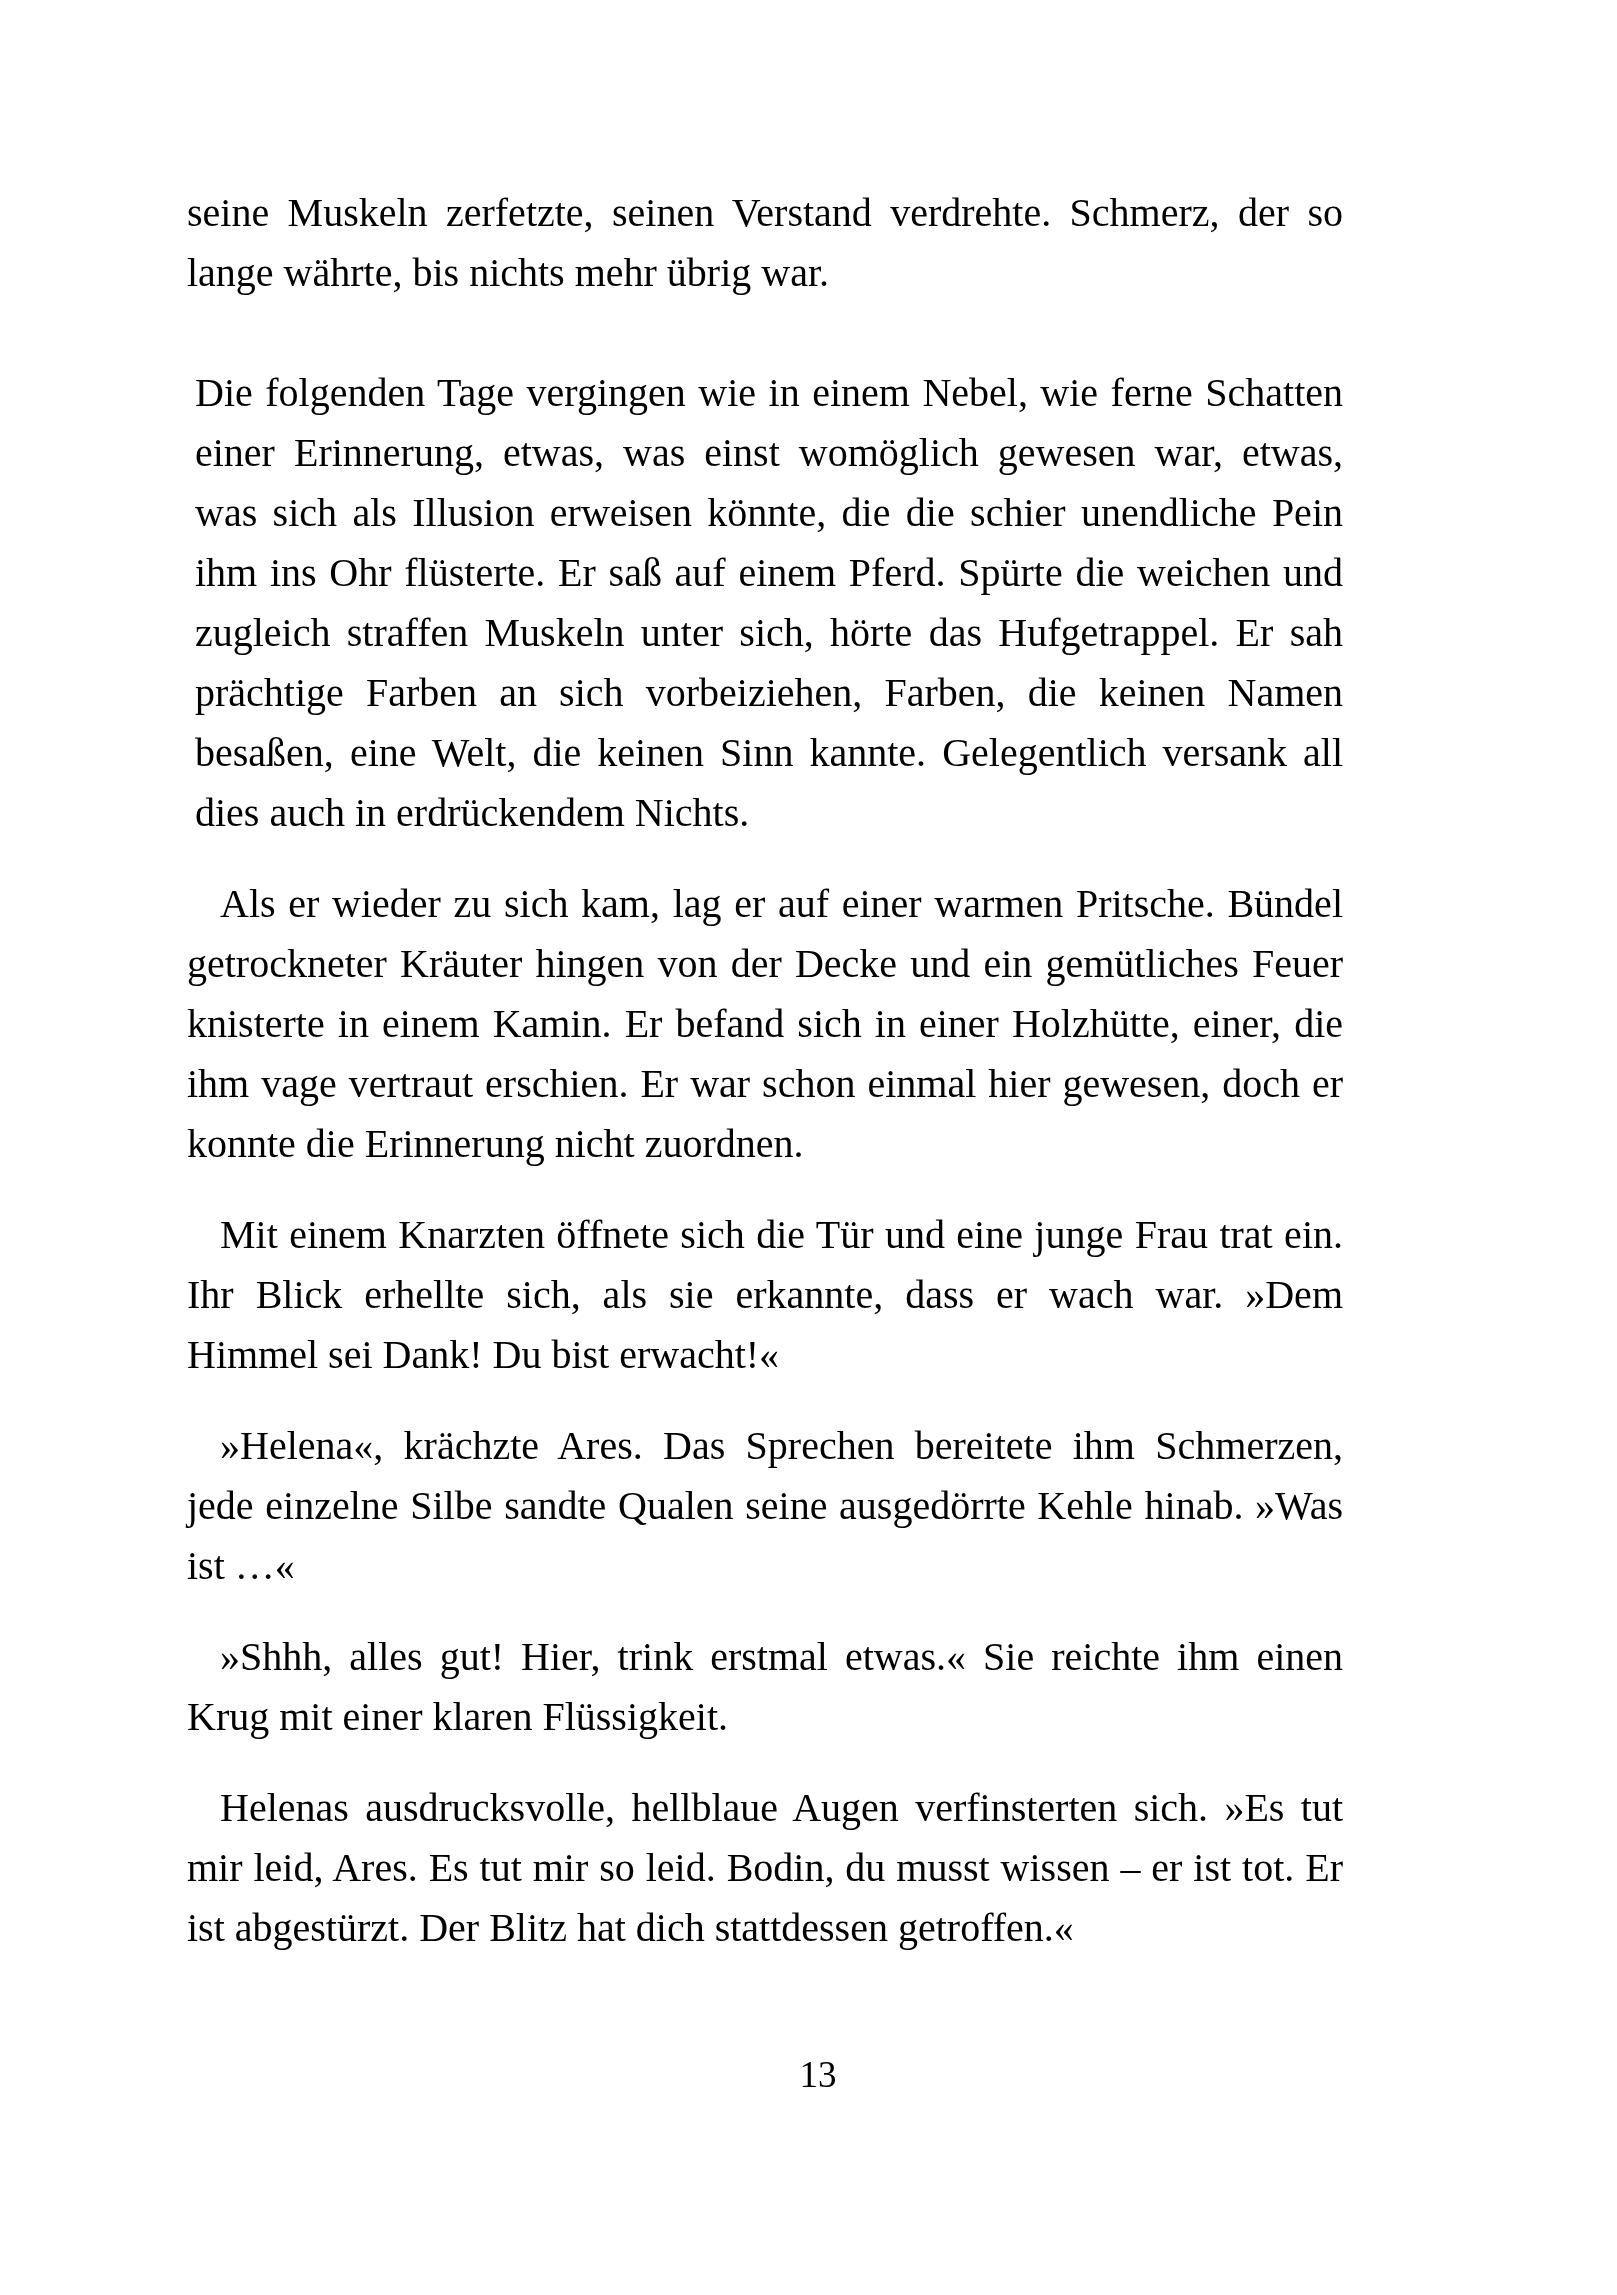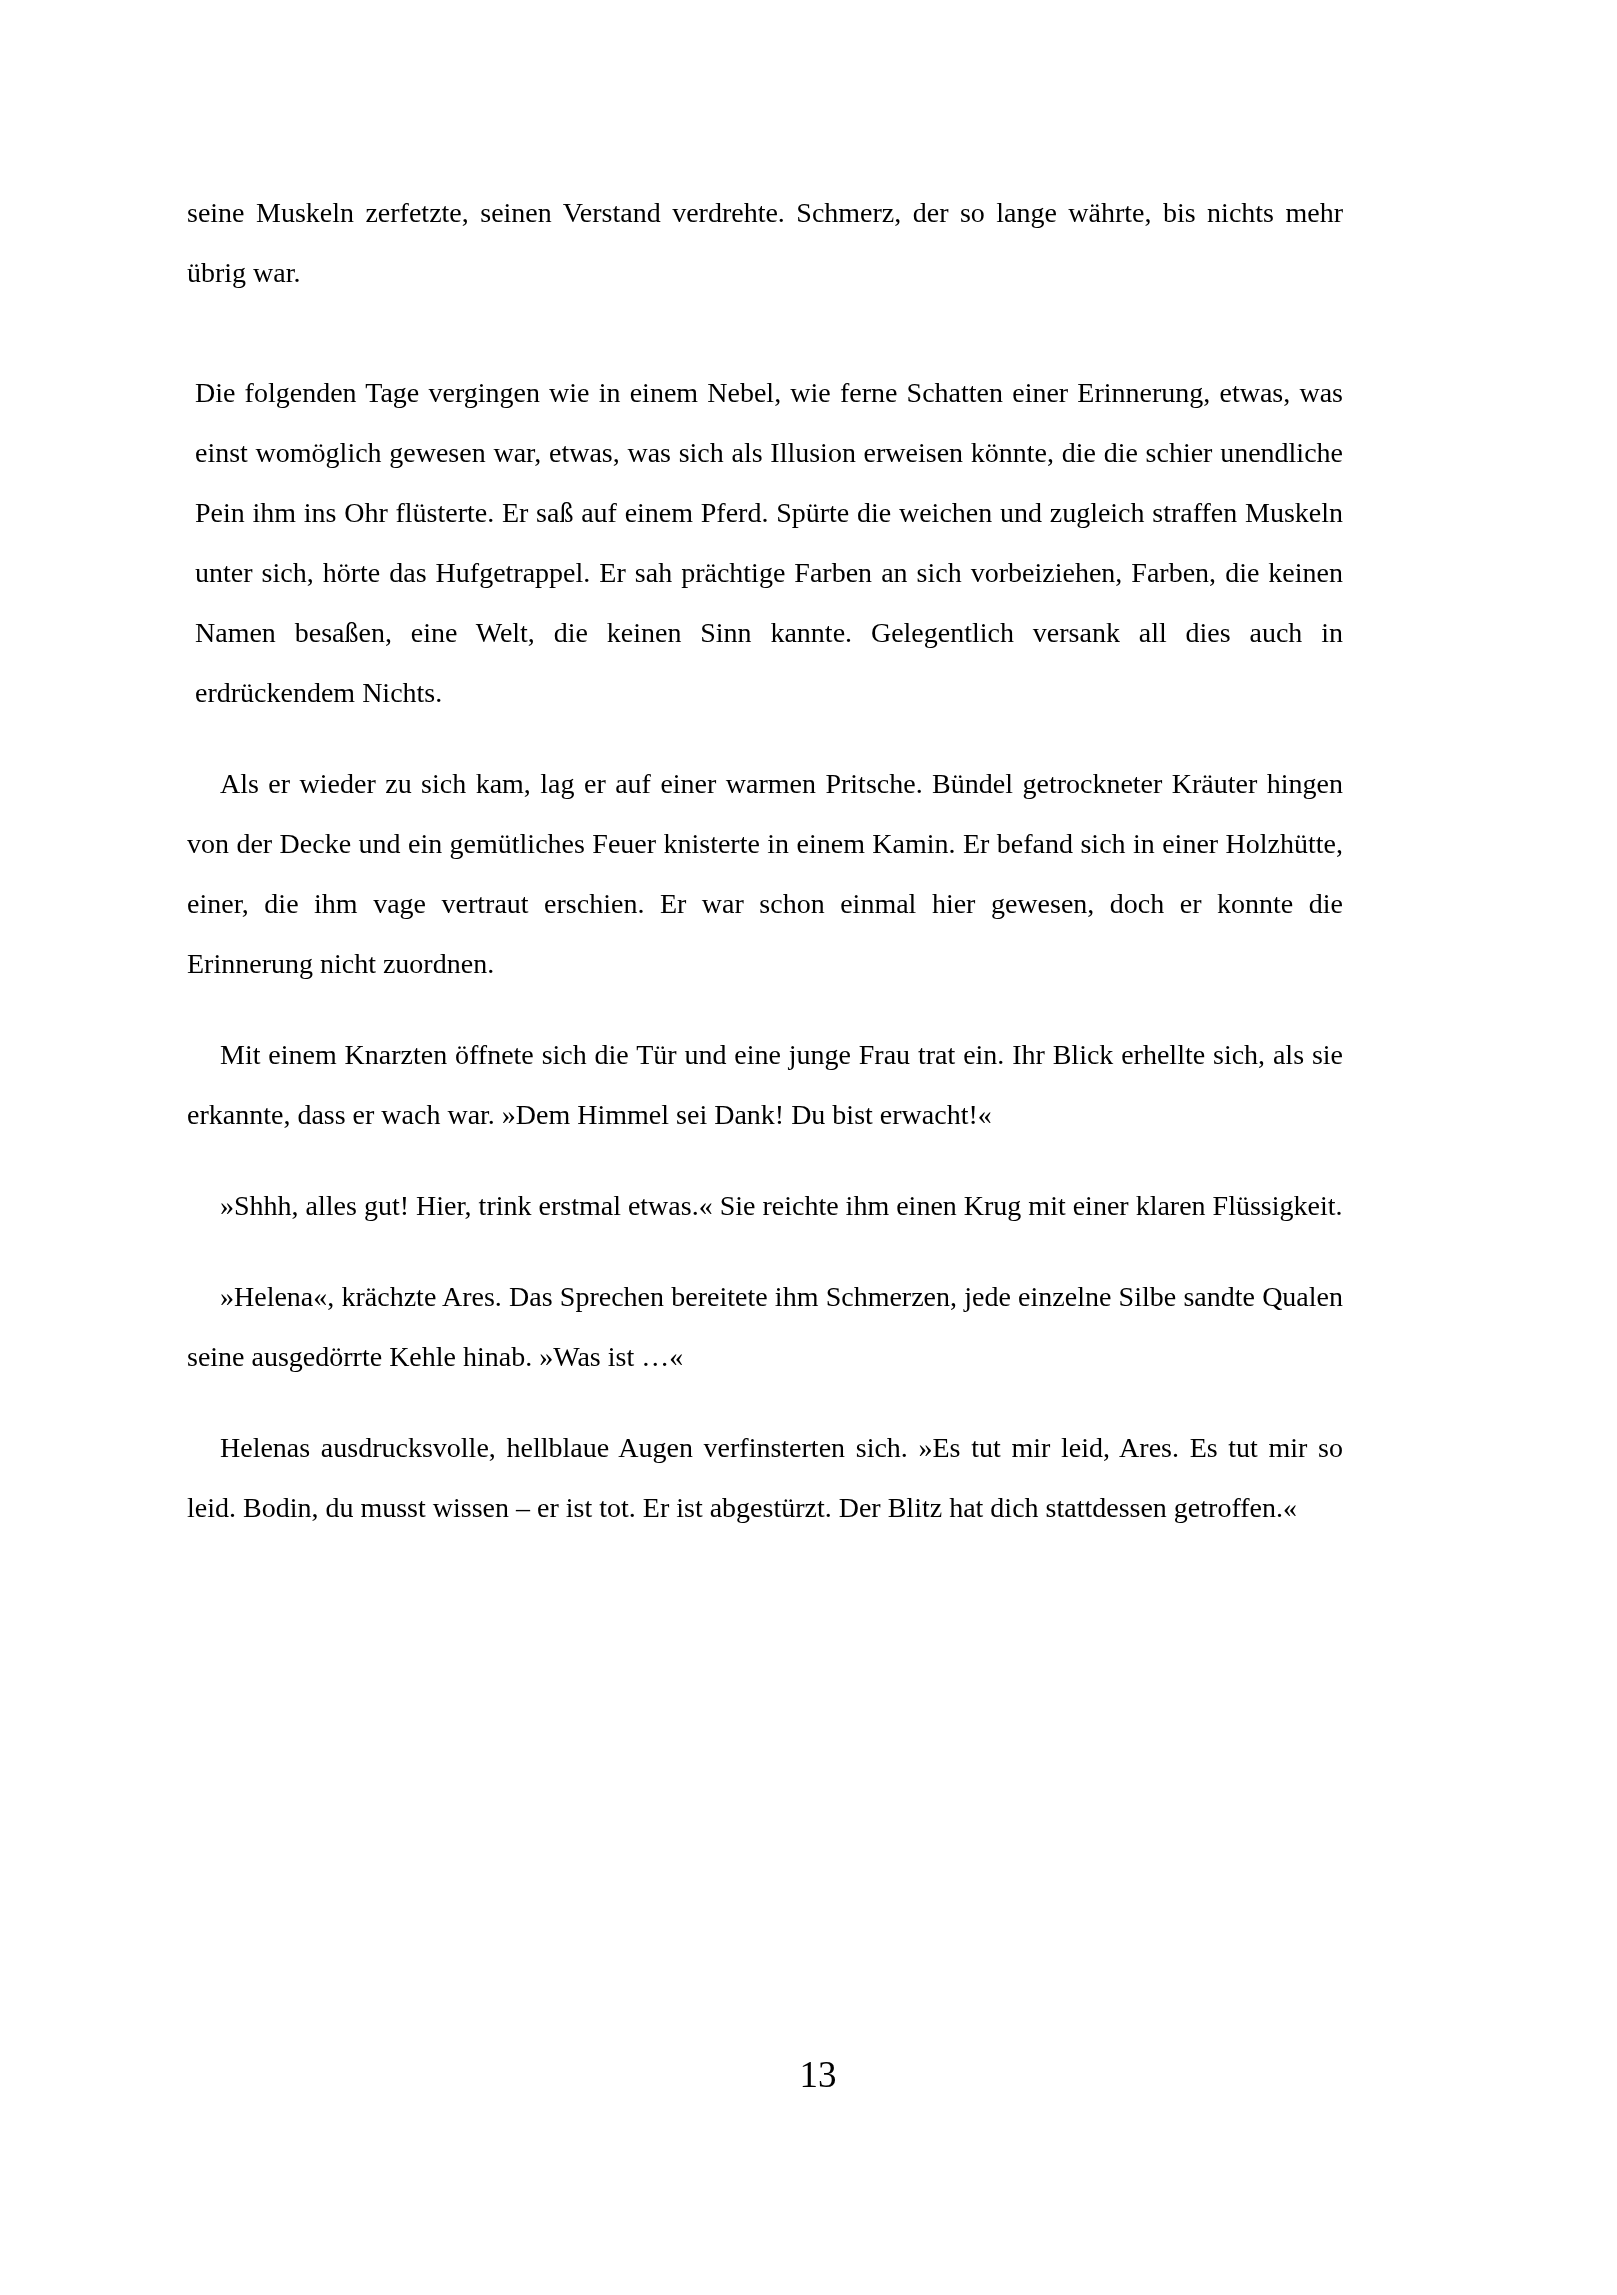--- a/index.html
+++ b/index.html
@@ -20,21 +20,21 @@
       left: 0; top: 0;
       width: 1618px;
       height: 2295px;
       background: #ffffff;
     }
     .text-block {
       position: absolute;
       left: 187px;
       top: 183px;
       width: 1156px;
-      font-size: 28px;
+      font-size: 40px;
       line-height: 60px;
     }
     .para {
       margin: 0;
       text-align: justify;
       text-align-last: left;
       hyphens: manual;
     }
     .para.indent { text-indent: 33px; margin-top: 31px; }
     .para.section-start { margin-top: 60px; margin-left: 8px; }
@@ -52,19 +52,19 @@
   </style>
 </head>
 <body>
 
 <div class="page">
   <div class="text-block">
     <p class="para">seine Muskeln zerfetzte, seinen Verstand verdrehte. Schmerz, der so lange währte, bis nichts mehr übrig war.</p>
     <p class="para section-start">Die folgenden Tage vergingen wie in einem Nebel, wie ferne Schatten einer Erinnerung, etwas, was einst womöglich gewesen war, etwas, was sich als Illusion erweisen könnte, die die schier unendliche Pein ihm ins Ohr flüsterte. Er saß auf einem Pferd. Spürte die weichen und zugleich straffen Muskeln unter sich, hörte das Hufgetrappel. Er sah prächtige Farben an sich vorbeiziehen, Farben, die keinen Namen besaßen, eine Welt, die keinen Sinn kannte. Gelegentlich versank all dies auch in erdrückendem Nichts.</p>
     <p class="para indent">Als er wieder zu sich kam, lag er auf einer warmen Pritsche. Bündel getrockneter Kräuter hingen von der Decke und ein gemütliches Feuer knisterte in einem Kamin. Er befand sich in einer Holzhütte, einer, die ihm vage vertraut erschien. Er war schon einmal hier gewesen, doch er konnte die Erinnerung nicht zuordnen.</p>
     <p class="para indent">Mit einem Knarzten öffnete sich die Tür und eine junge Frau trat ein. Ihr Blick erhellte sich, als sie erkannte, dass er wach war. »Dem Himmel sei Dank! Du bist erwacht!«</p>
+    <p class="para indent">»Helena«, krächzte Ares. Das Sprechen bereitete ihm Schmerzen, jede einzelne Silbe sandte Qualen seine ausgedörrte Kehle hinab. »Was ist …«</p>
     <p class="para indent">»Shhh, alles gut! Hier, trink erstmal etwas.« Sie reichte ihm einen Krug mit einer klaren Flüssigkeit.</p>
-    <p class="para indent">»Helena«, krächzte Ares. Das Sprechen bereitete ihm Schmerzen, jede einzelne Silbe sandte Qualen seine ausgedörrte Kehle hinab. »Was ist …«</p>
     <p class="para indent">Helenas ausdrucksvolle, hellblaue Augen verfinsterten sich. »Es tut mir leid, Ares. Es tut mir so leid. Bodin, du musst wissen – er ist tot. Er ist abgestürzt. Der Blitz hat dich stattdessen getroffen.«</p>
   </div>
   <div class="page-number">13</div>
 </div>
 
 
 </body></html>

